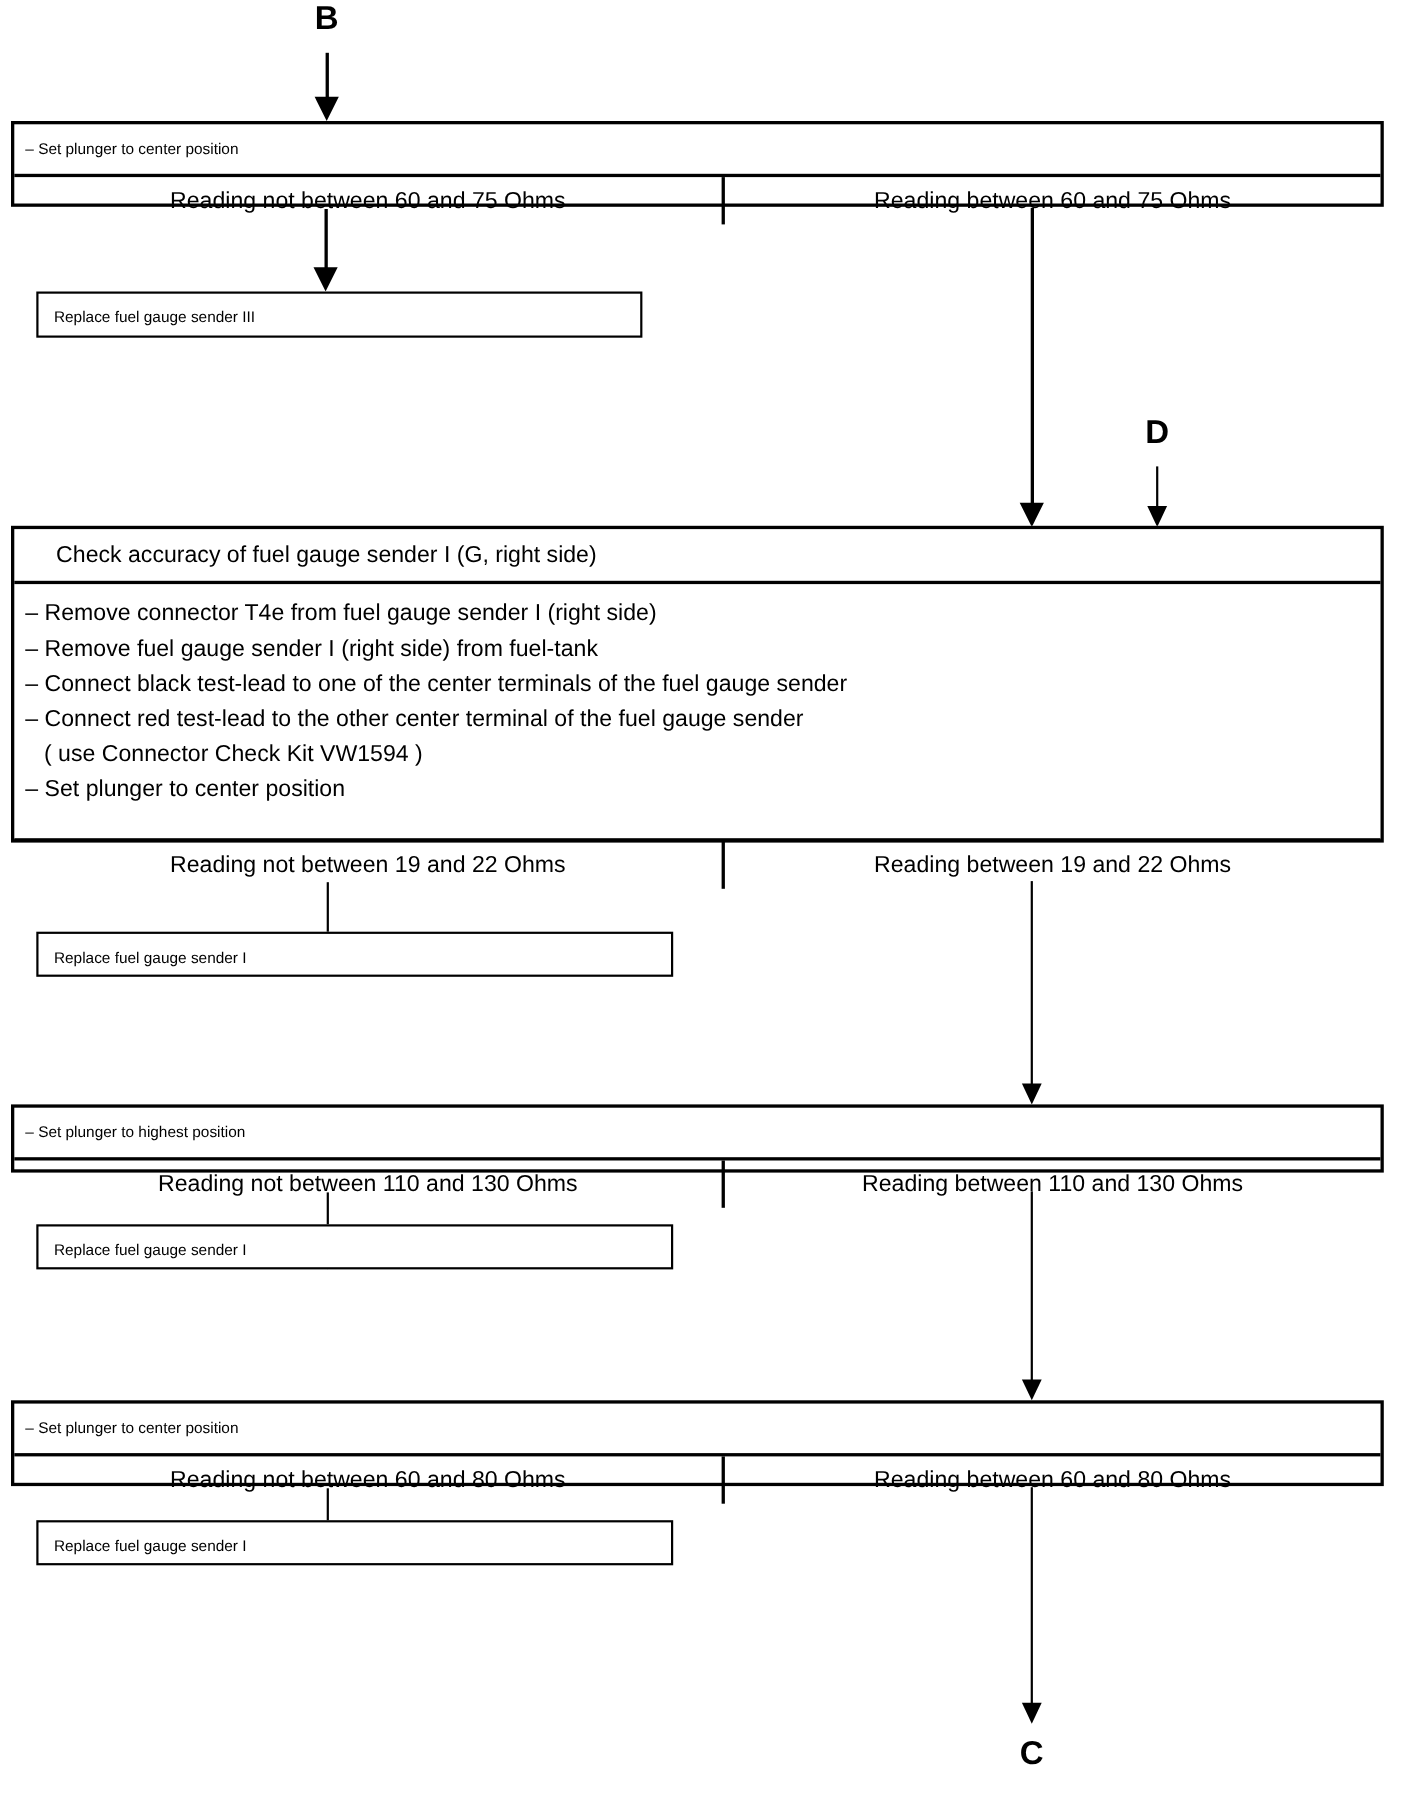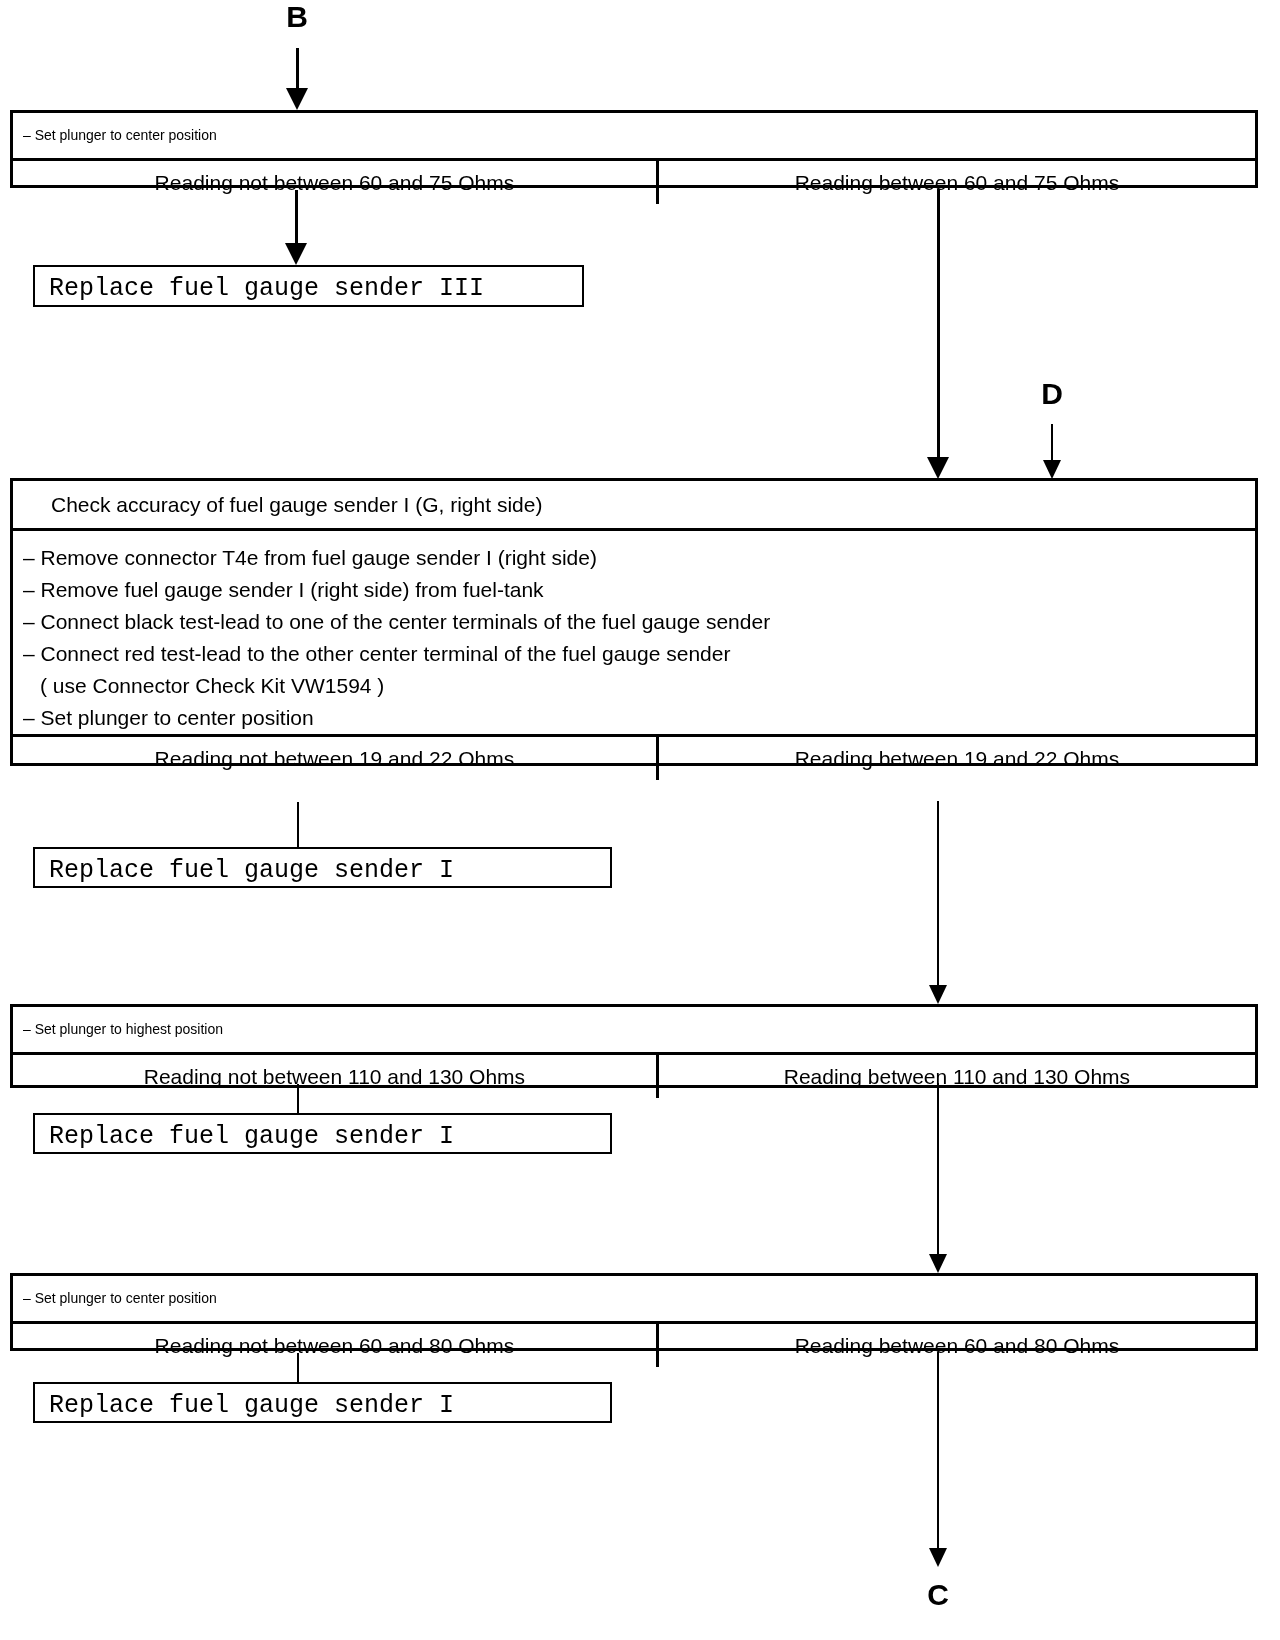--- a/index.html
+++ b/index.html
@@ -85,21 +85,21 @@
   }
   .hdr {
     font-size: 21px;
     line-height: 21px;
     padding: 13px 0 13px 38px;
     white-space: nowrap;
   }
   .steps {
     font-size: 21px;
     line-height: 32px;
-    padding: 11px 0 0 10px;
+    padding: 11px 0 28px 10px;
   }
   .steps div { white-space: nowrap; }
   .steps div.cont { padding-left: 17px; }
 
   .split {
     display: flex;
     width: 100%;
     box-sizing: border-box;
   }
   .split .cell {
@@ -107,25 +107,24 @@
     font-size: 21px;
     line-height: 21px;
     text-align: center;
     padding: 11px 0 11px 0;
     white-space: nowrap;
   }
   .split .cell.left  { width: 52%; border-right: 3px solid #000; }
   .split .cell.right { width: 48%; }
 
   .resultbox {
-    font-size: 25px;
+    font-size: 14px;
     line-height: 21px;
     padding: 11px 0 11px 14px;
     white-space: nowrap;
-    font-family: Liberation Mono, monospace;
   }
 </style>
 </head>
 <body>
 
 <div id="page">
 
   <div class="conn-label" style="left:277px; top:2px;">B</div>
 
   <div class="arrow" style="left:277px; top:48px; width:40px; height:62px;">
@@ -185,21 +184,21 @@
 
   <div class="box thin" style="left:33px; top:847px; width:579px; height:41px;">
     <div class="resultbox">Replace fuel gauge sender I</div>
   </div>
 
   <div class="arrow thin" style="left:918px; top:801px; width:40px; height:203px;">
     <div class="shaft" style="height:186px;"></div>
     <div class="head"></div>
   </div>
 
-  <div class="box" style="left:10px; top:1004px; width:1248px; height:84px;">
+  <div class="box" style="left:10px; top:1004px; width:1248px; height:62px;">
     <div class="row instr">– Set plunger to highest position</div>
     <div class="row sep split">
       <div class="cell left">Reading not between 110 and 130 Ohms</div>
       <div class="cell right">Reading between 110 and 130 Ohms</div>
     </div>
   </div>
 
   <div class="arrow thin" style="left:278px; top:1084px; width:40px; height:70px;">
     <div class="shaft" style="height:53px;"></div>
     <div class="head"></div>

